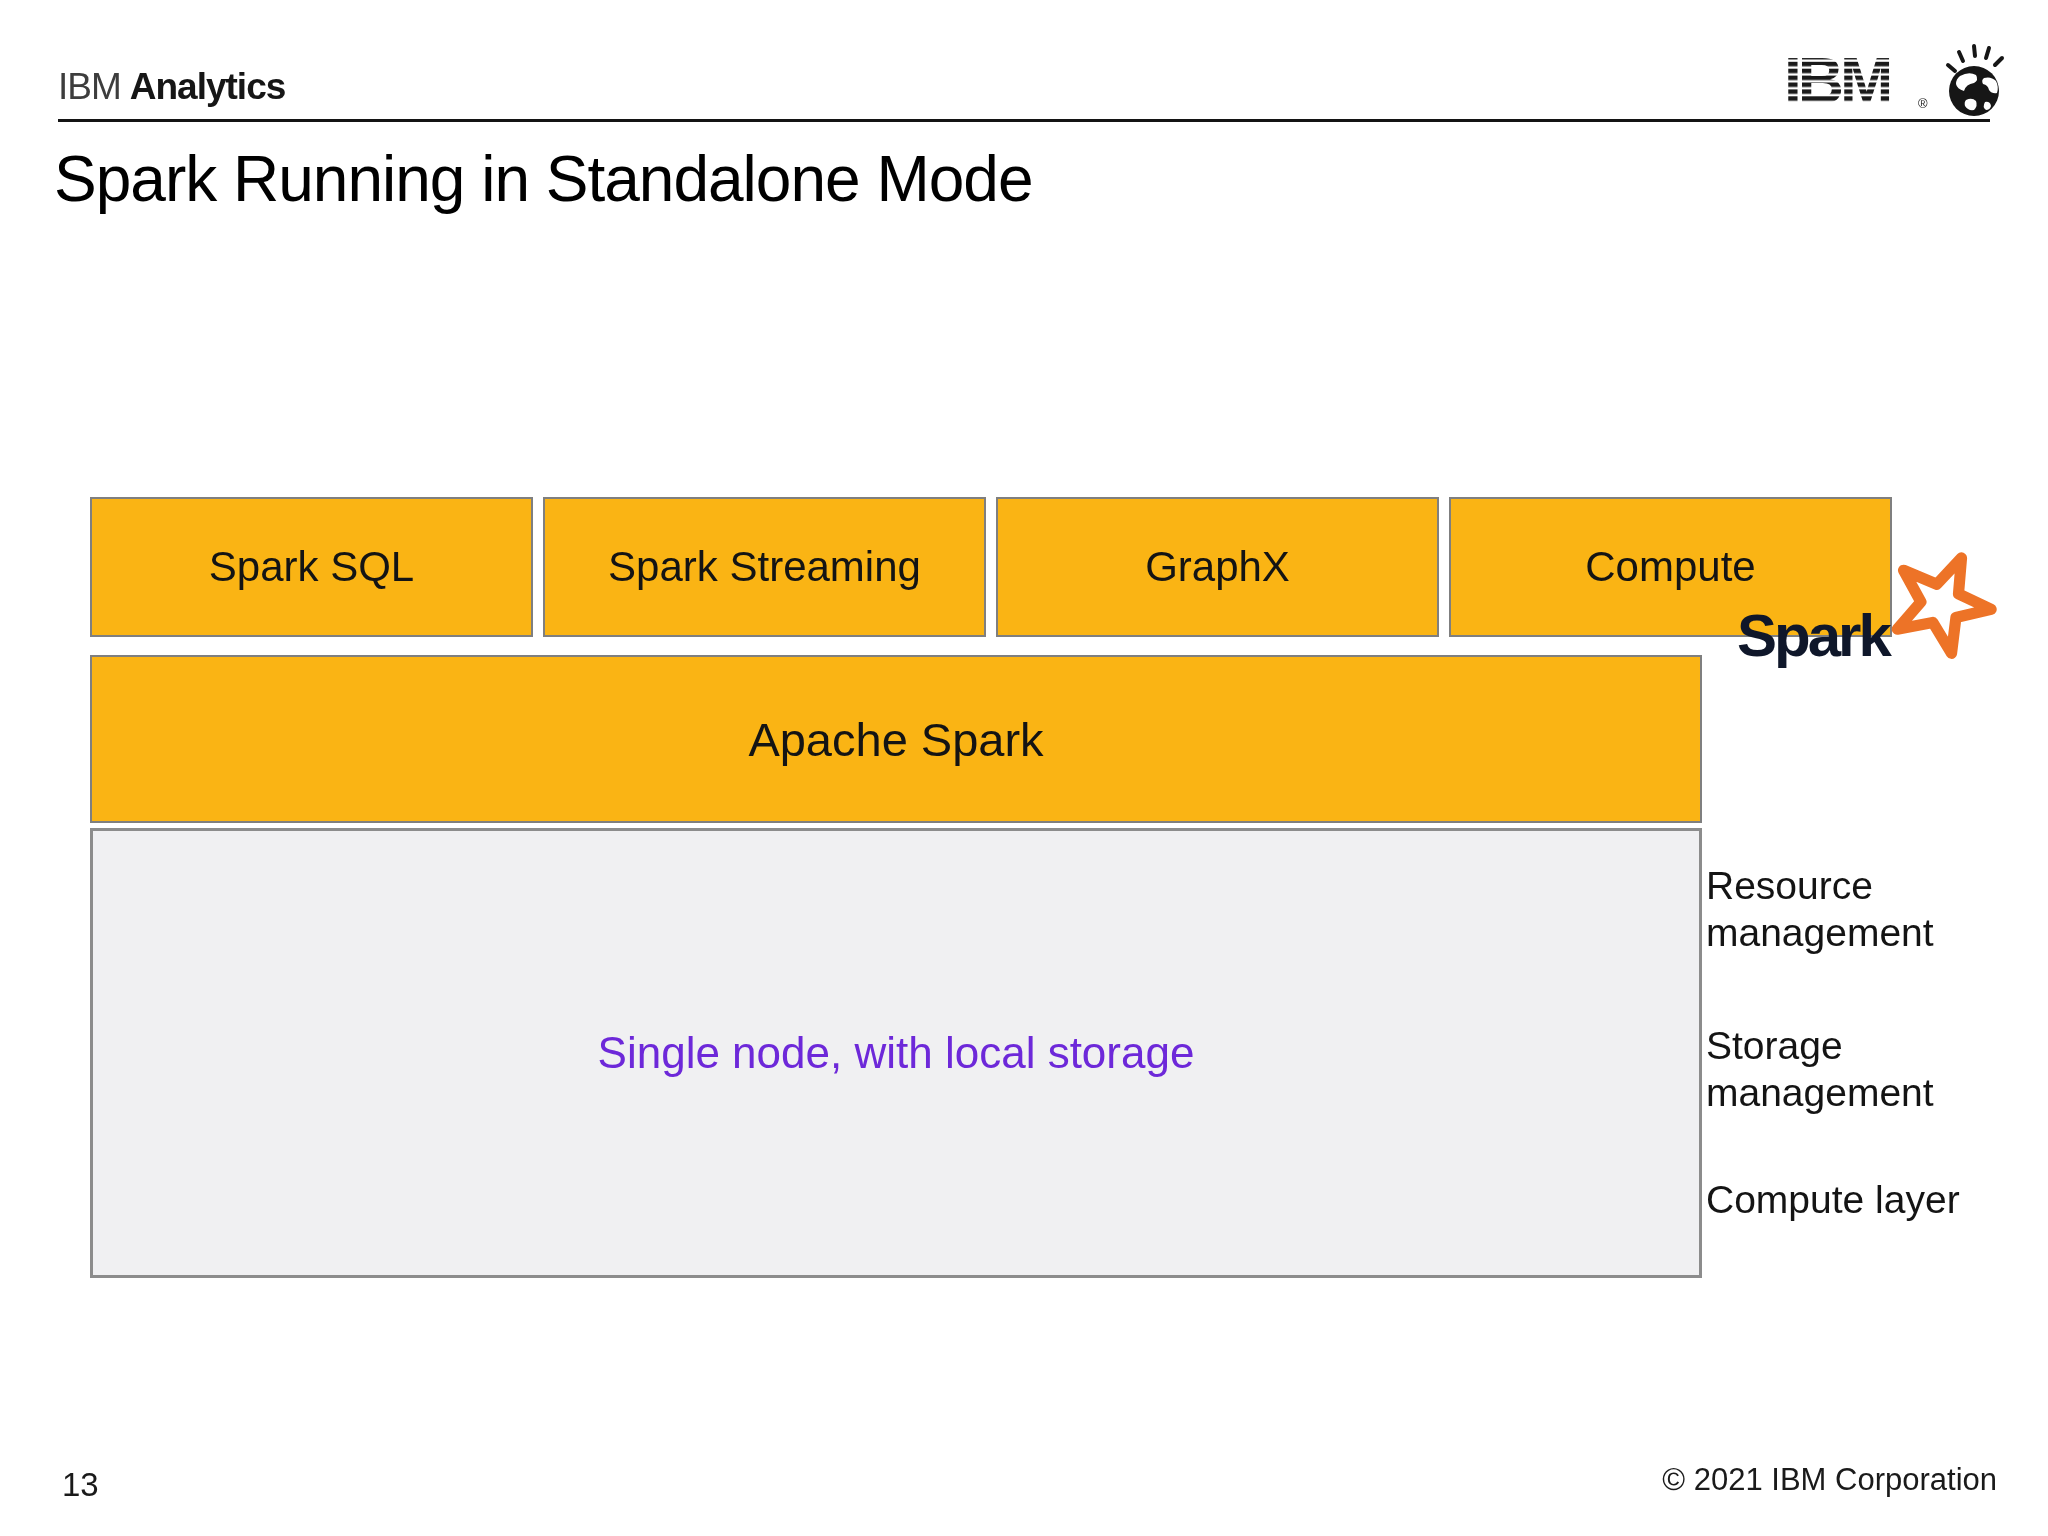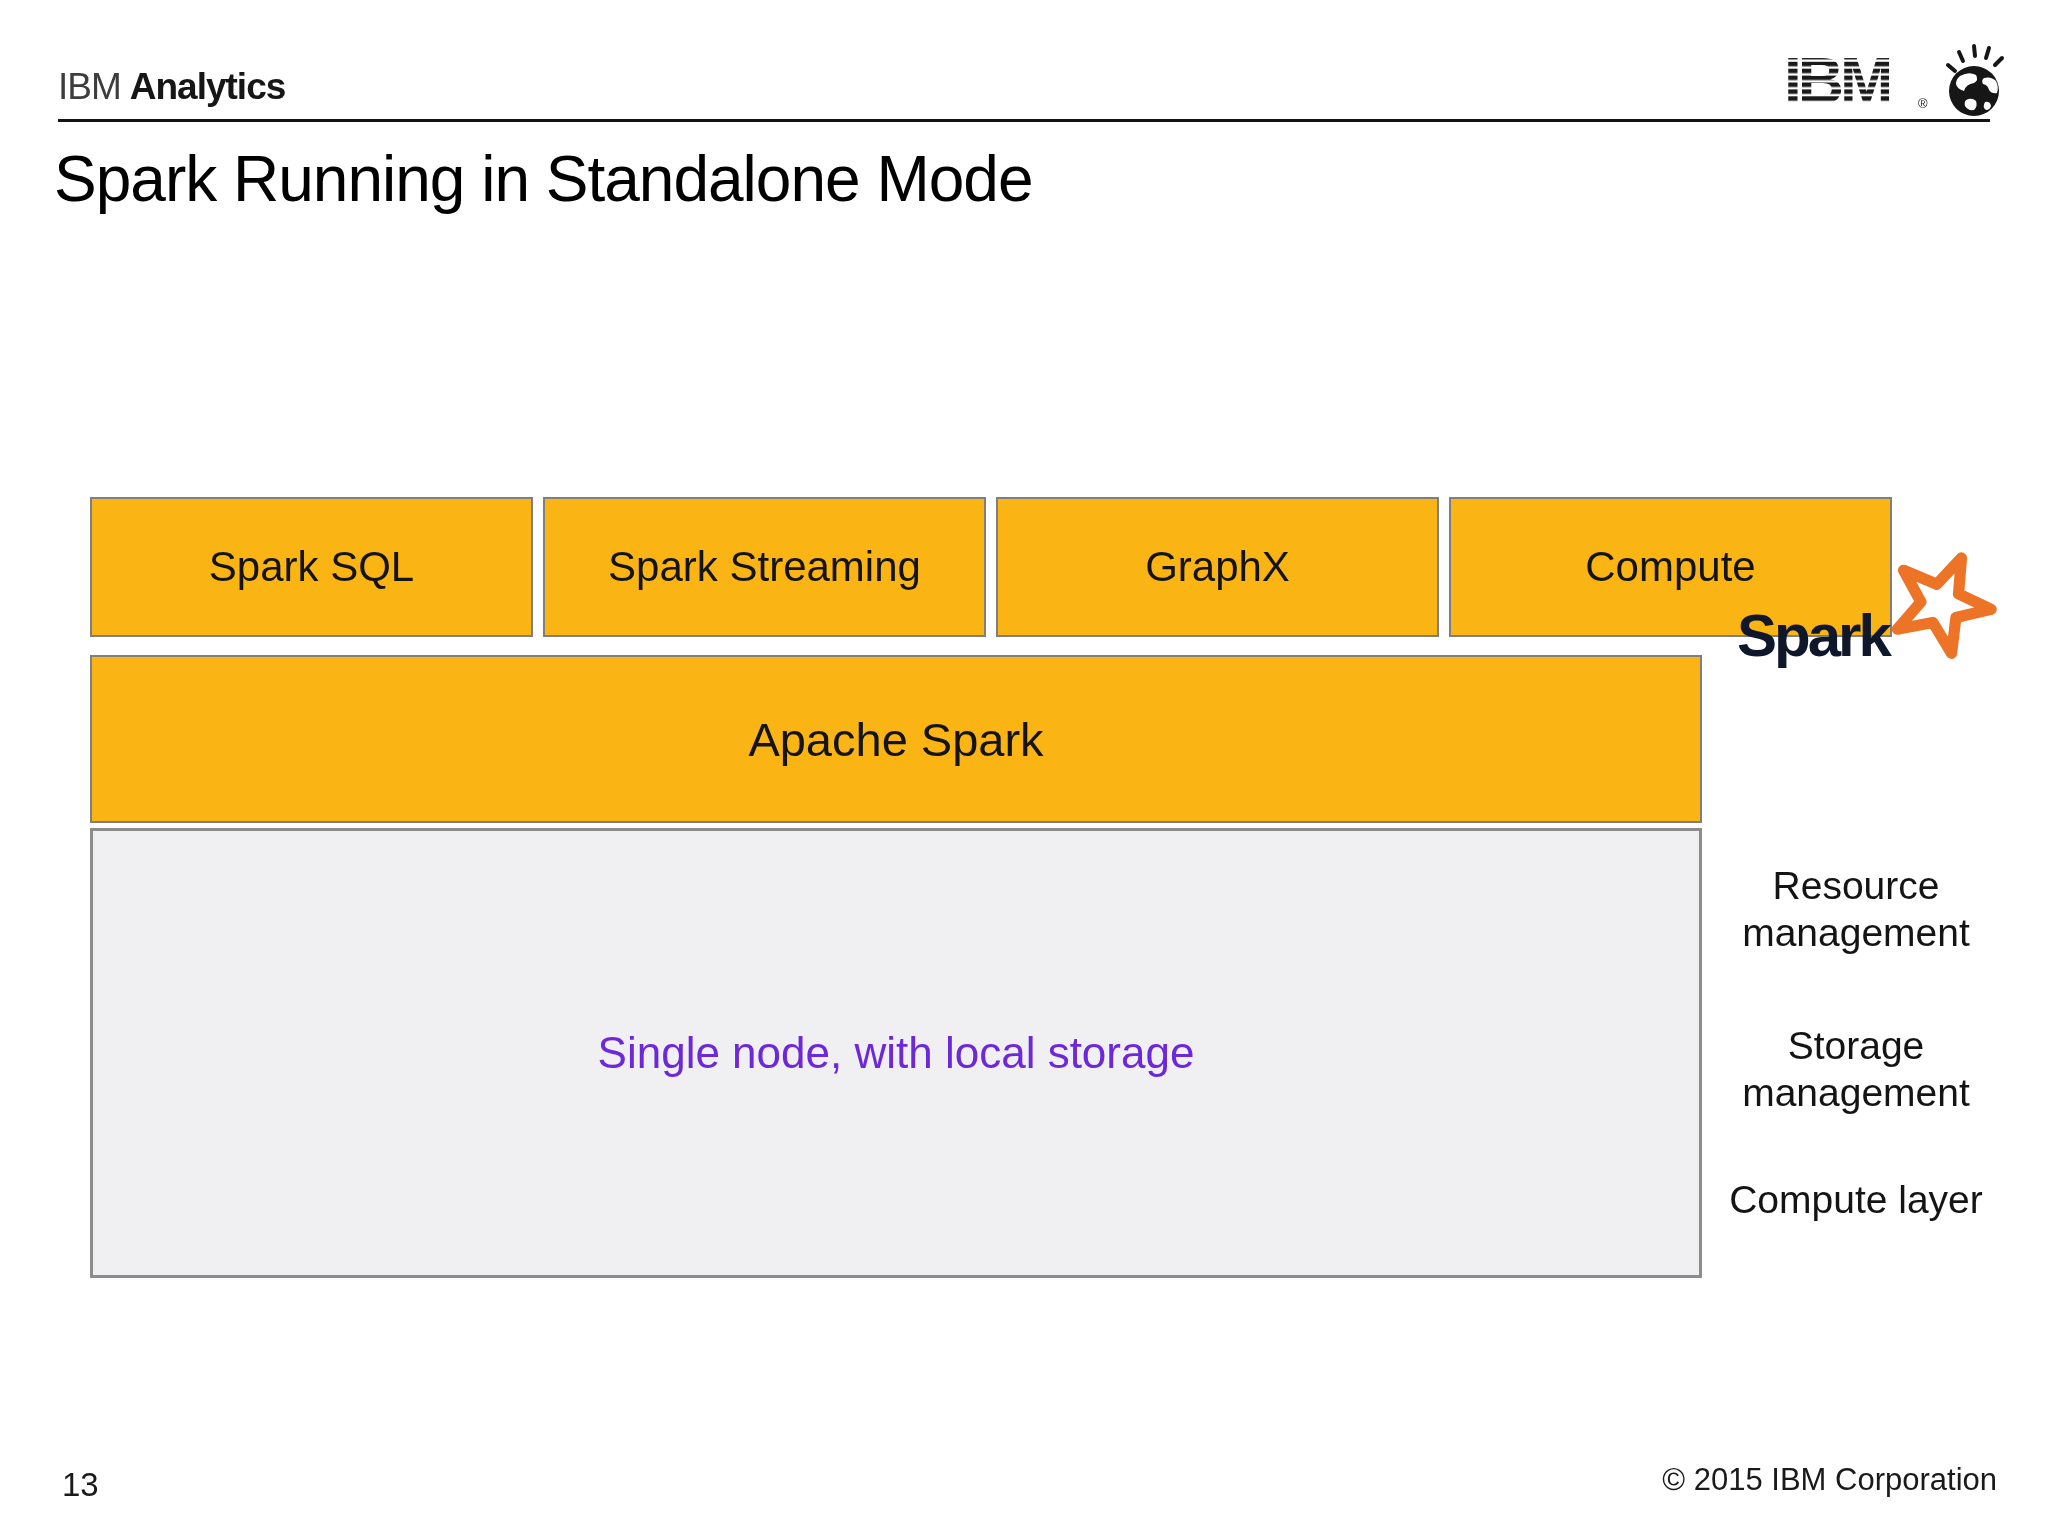--- a/index.html
+++ b/index.html
@@ -53,21 +53,21 @@
     font-size: 47px; color: #141414;
   }
   .node-box {
     position: absolute; left: 90px; top: 828px; width: 1612px; height: 450px;
     box-sizing: border-box; background: #F0F0F2; border: 3px solid #8c8c8c;
     display: flex; align-items: center; justify-content: center;
     font-size: 44px; color: #6d28d9;
   }
   .side-label {
     position: absolute; left: 1706px; width: 300px;
-    text-align: center; font-size: 39px; line-height: 47px; color: #141414;
+    font-size: 39px; line-height: 47px; color: #141414;
   }
   .side-label-resource { top: 862px; }
   .side-label-storage  { top: 1022px; }
   .side-label-compute  { top: 1176px; }
 
   
   .spark-logo { position: absolute; left: 1735px; top: 560px; width: 300px; height: 160px; }
   .spark-logo-word {
     position: absolute; left: 2px; top: 46px;
     font-size: 60px; font-weight: 700; color: #0f172a;
@@ -153,15 +153,15 @@
 
   <div class="node-box">
     <span>Single node, with local storage</span>
   </div>
 
   <div class="side-label side-label-resource">Resource management</div>
   <div class="side-label side-label-storage">Storage management</div>
   <div class="side-label side-label-compute">Compute layer</div>
 
   <div class="footer-page">13</div>
-  <div class="footer-copy">© 2015 IBM Corporation</div>
+  <div class="footer-copy">© 2021 IBM Corporation</div>
 
 </div>
 
 </body></html>

